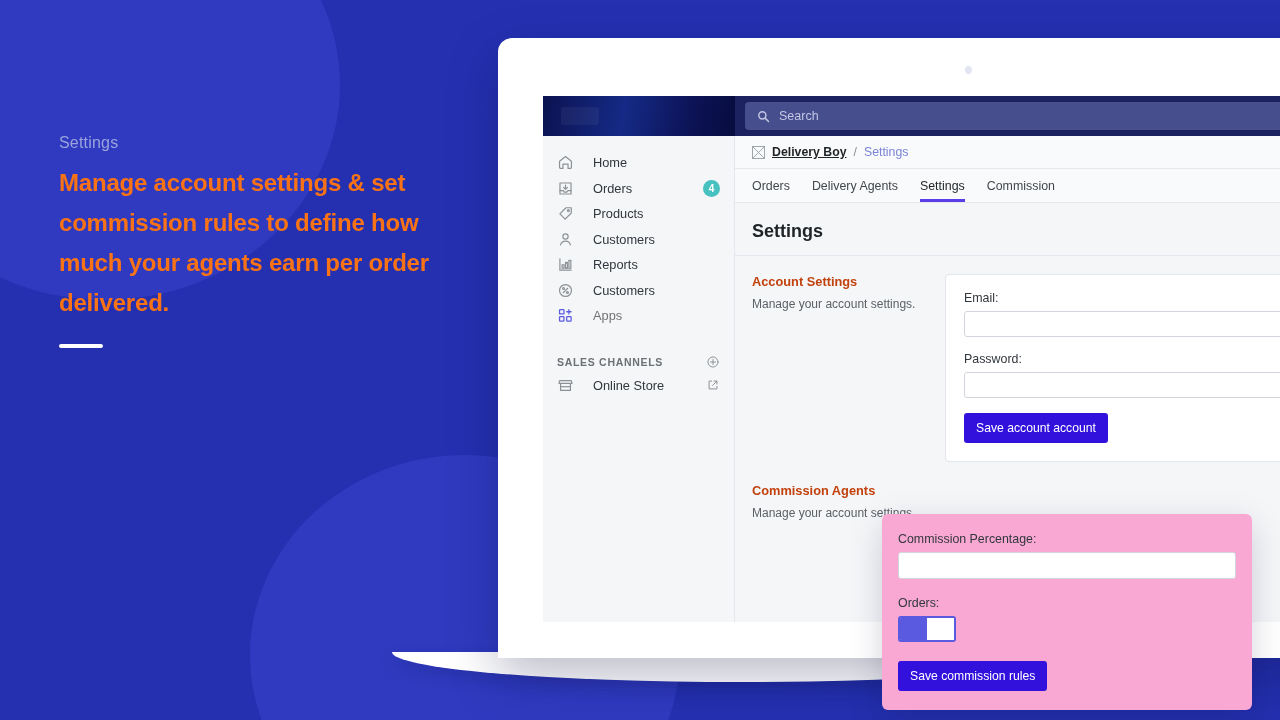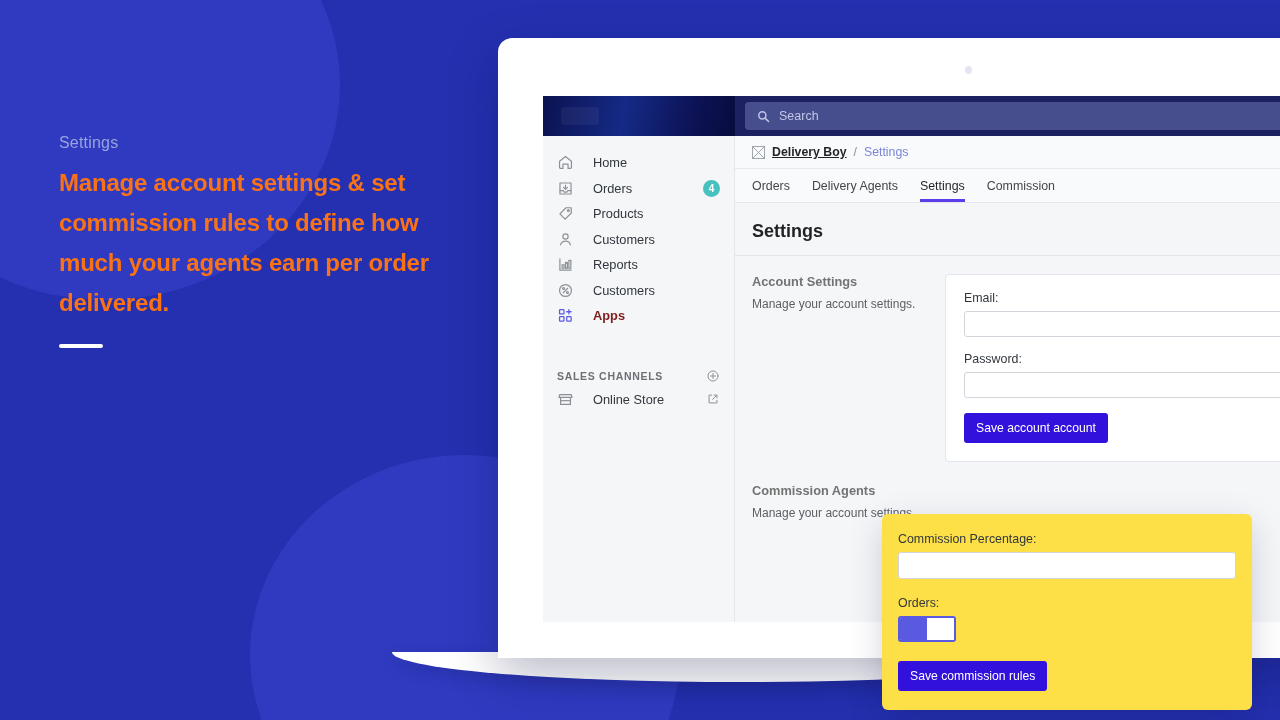--- a/index.html
+++ b/index.html
@@ -98,29 +98,29 @@
     background: #f4f6f8;
     border-right: 1px solid #e3e6ec;
     padding-top: 14px;
   }
   .nav-item {
     display: flex; align-items: center;
     height: 25.5px; padding: 0 14px 0 14px; gap: 19px;
   }
   .nav-icon { width: 17px; height: 17px; flex: 0 0 17px; display:block; }
   .nav-label { font-size: 12.8px; color: #31373d; flex: 1 1 auto; }
-  .nav-item.active .nav-label { color: #7f1d1d; font-weight: 700; }
+  .nav-item.active .nav-label { color: #737373; font-weight: 400; }
   .badge {
     min-width: 17px; height: 17px; border-radius: 9px;
     background: #47c1bf; color: #fff; font-size: 10px; font-weight: 700;
     display: flex; align-items: center; justify-content: center; padding: 0 5px;
   }
   #sales-head {
     display: flex; align-items: center;
-    margin-top: 36px; padding: 0 14px; height: 22px; justify-content: flex-end;
+    margin-top: 22px; padding: 0 14px; height: 22px; justify-content: flex-end;
   }
   #sales-title {
     flex: 1 1 auto; font-size: 10.5px; letter-spacing: .7px;
     color: #6d7175; font-weight: 600;
   }
   .mini-icon { width: 14px; height: 14px; display:block; flex: 0 0 14px; }
 
   
   #content { flex: 1 1 auto; background: #f4f6f8; position: relative; }
   #crumbbar {
@@ -145,21 +145,21 @@
   .tab.active { color: #1f2326; border-bottom-color: #5c3ee8; }
 
   #page-title {
     font-size: 18px; font-weight: 700; color: #1f2326;
     padding: 18px 17px 13px 17px;
   }
   #title-rule { height: 1px; background: #e3e6ec; margin: 0 0 0 0; }
 
   .section { display: flex; padding: 18px 0 0 17px; gap: 0; }
   .section-info { width: 193px; flex: 0 0 193px; padding-right: 14px; }
-  .section-name { font-size: 12.8px; font-weight: 700; color: #737373; }
+  .section-name { font-size: 12.8px; font-weight: 700; color: #c2410c; }
   .section-desc { font-size: 12px; color: #5c6166; margin-top: 7px; line-height: 16px; }
   .card {
     flex: 1 1 auto; background: #ffffff;
     border: 1px solid #e3e6ec; border-radius: 4px;
     padding: 16px 18px 18px 18px;
   }
   .field-label { font-size: 12.4px; color: #32373c; margin-bottom: 6px; }
   .field-input {
     height: 26px; border: 1px solid #d2d6dc; border-radius: 3px;
     background: #fff; margin-bottom: 15px; width: 100%;
@@ -169,21 +169,21 @@
     font-size: 12.2px; border: none; border-radius: 3px;
     padding: 8px 12px; cursor: pointer;
     font-family: "Liberation Sans", sans-serif;
   }
   #section-commission { padding-top: 21px; }
 
   
   #commission-float {
     position: absolute; left: 882px; top: 514px;
     width: 370px; height: 196px;
-    background: #fde047; border-radius: 6px;
+    background: #f9a8d4; border-radius: 6px;
     box-shadow: 0 10px 34px rgba(10,14,60,.17);
     padding: 18px 16px 0 16px;
   }
   #commission-float .field-input { margin-bottom: 17px; height: 27px; }
   #toggle {
     width: 58px; height: 26px; border: 2px solid #5a5ae0;
     border-radius: 3px; display: flex; overflow: hidden; margin-bottom: 19px;
     background: #ffffff; cursor: pointer;
   }
   #toggle-fill { width: 50%; background: #5a5ae0; }

